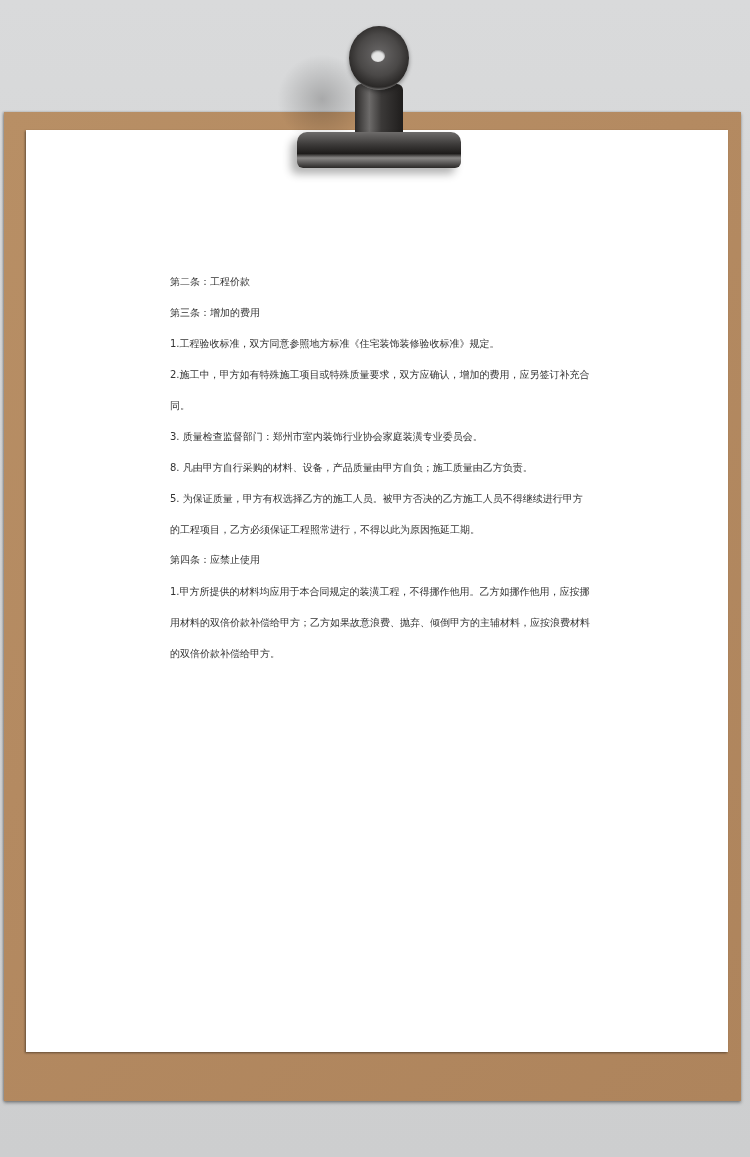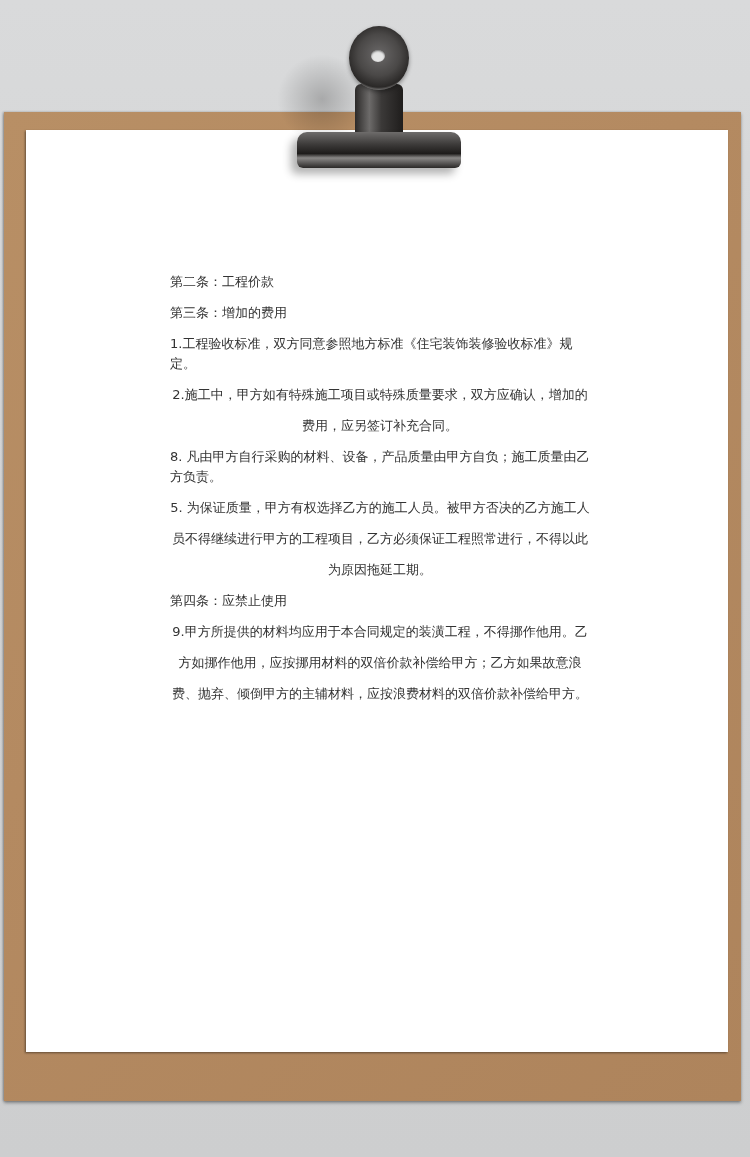--- a/index.html
+++ b/index.html
@@ -13,24 +13,24 @@
       background: linear-gradient(135deg, #b88f65 0%, #b48a61 40%, #ae845c 100%);
       box-shadow: 0 2px 3px rgba(0,0,0,0.35), -1px 0 2px rgba(0,0,0,0.25);
     }
     .paper {
       position: absolute; left: 26px; top: 130px; width: 702px; height: 922px;
       background: #ffffff;
       box-shadow: -1px 1px 2px rgba(0,0,0,0.45);
     }
     .content {
       position: absolute; left: 170px; top: 272px; width: 420px;
-      font-size: 13px; color: #333333; line-height: 20px;
+      font-size: 10px; color: #333333; line-height: 20px;
     }
     .content p { margin: 0 0 10.9px 0; }
-    .content p.multi { line-height: 31px; margin-top: -5.5px; margin-bottom: 5.5px; text-align: center; }
+    .content p.multi { line-height: 31px; margin-top: -5.5px; margin-bottom: 5.5px; }
     
     .clip { position: absolute; left: 285px; top: 24px; width: 180px; height: 146px; }
     .clip .shadow {
       position: absolute; left: -8px; top: 30px; width: 90px; height: 90px;
       background: radial-gradient(ellipse at center, rgba(0,0,0,0.22) 0%, rgba(0,0,0,0) 70%);
     }
     .clip .ring {
       position: absolute; left: 64px; top: 2px; width: 60px; height: 64px; border-radius: 50%;
       background: radial-gradient(circle at 50% 45%, #6a6868 0%, #4a4847 45%, #2a2827 70%, #8b8a89 78%, #3a3837 90%);
       box-shadow: 0 2px 4px rgba(0,0,0,0.4);
@@ -63,17 +63,18 @@
   <div class="ring"></div>
   <div class="hole"></div>
   <div class="base"></div>
 </div>
 
 <div class="content">
   <p>第二条：工程价款</p>
   <p>第三条：增加的费用</p>
   <p>1.工程验收标准，双方同意参照地方标准《住宅装饰装修验收标准》规定。</p>
   <p class="multi">2.施工中，甲方如有特殊施工项目或特殊质量要求，双方应确认，增加的费用，应另签订补充合同。</p>
+  <p>3. 质量检查监督部门：郑州市室内装饰行业协会家庭装潢专业委员会。</p>
   <p>8. 凡由甲方自行采购的材料、设备，产品质量由甲方自负；施工质量由乙方负责。</p>
   <p class="multi">5. 为保证质量，甲方有权选择乙方的施工人员。被甲方否决的乙方施工人员不得继续进行甲方的工程项目，乙方必须保证工程照常进行，不得以此为原因拖延工期。</p>
   <p>第四条：应禁止使用</p>
-  <p class="multi">9.甲方所提供的材料均应用于本合同规定的装潢工程，不得挪作他用。乙方如挪作他用，应按挪用材料的双倍价款补偿给甲方；乙方如果故意浪费、抛弃、倾倒甲方的主辅材料，应按浪费材料的双倍价款补偿给甲方。</p>
+  <p class="multi">1.甲方所提供的材料均应用于本合同规定的装潢工程，不得挪作他用。乙方如挪作他用，应按挪用材料的双倍价款补偿给甲方；乙方如果故意浪费、抛弃、倾倒甲方的主辅材料，应按浪费材料的双倍价款补偿给甲方。</p>
 </div>
 
 </body></html>

